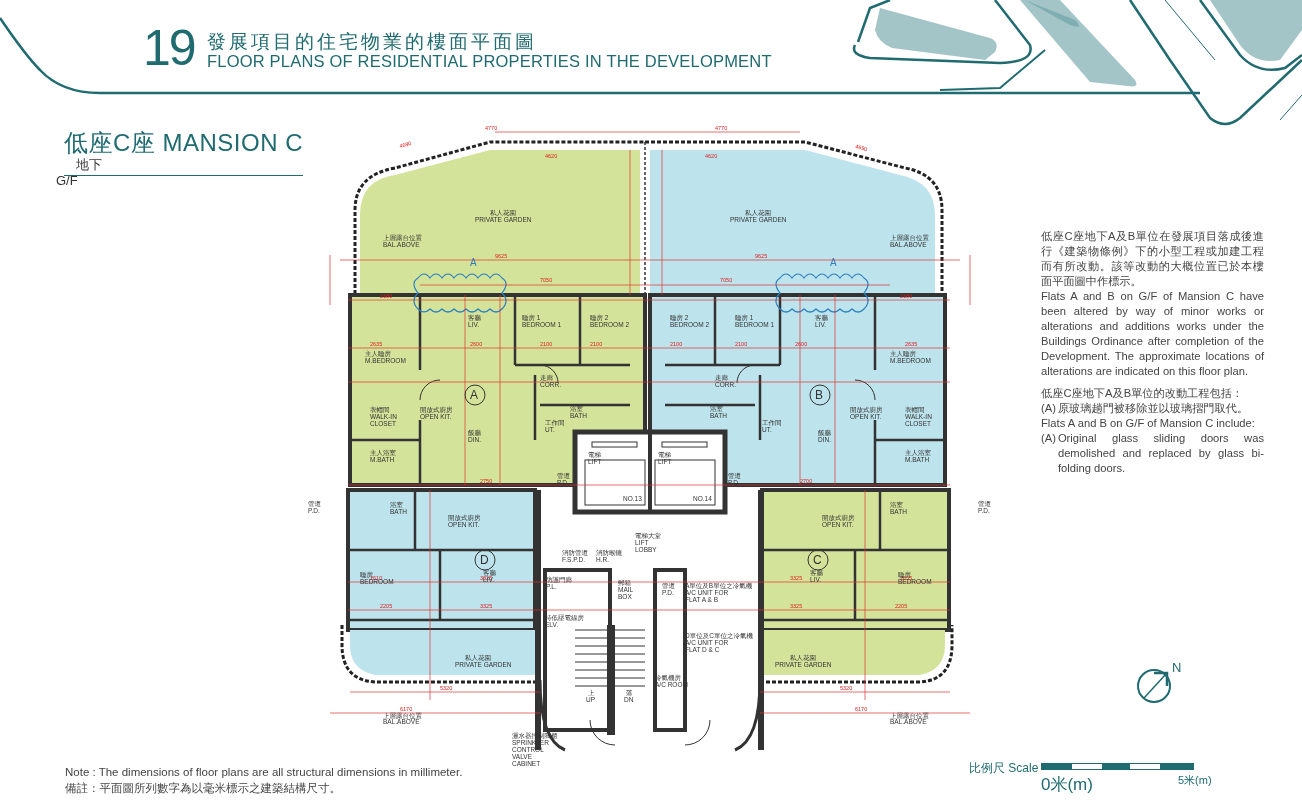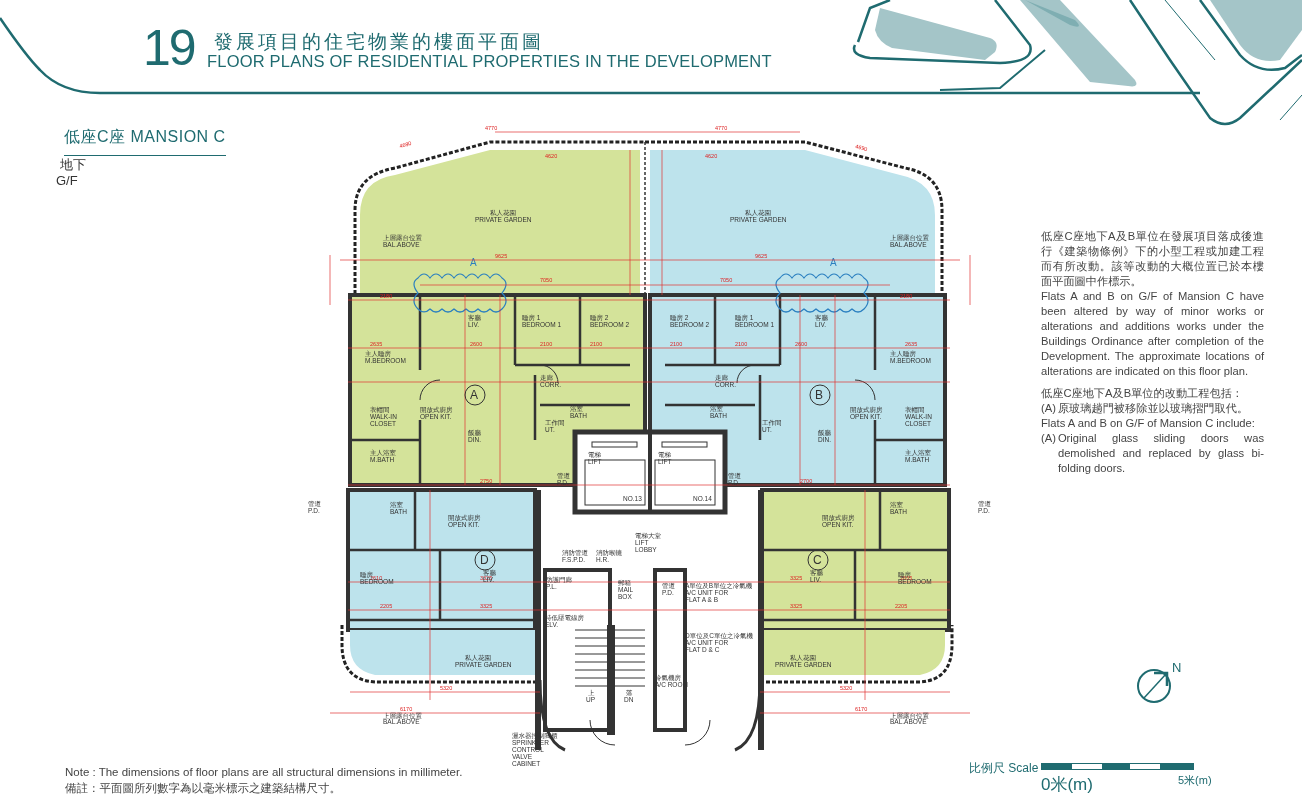--- a/index.html
+++ b/index.html
@@ -2,25 +2,25 @@
 <html><head>
 <meta charset="utf-8">
 <style>
   * { box-sizing: border-box; margin: 0; padding: 0; }
   html, body { width: 1302px; height: 806px; background: #ffffff; overflow: hidden; }
   body { position: relative; font-family: "Liberation Sans", sans-serif; color: #3a3a3a; }
 
   .deco { position: absolute; left: 0; top: 0; width: 1302px; height: 130px; pointer-events: none; }
 
   .section-num { position: absolute; left: 143px; top: 22px; font-size: 50px; line-height: 52px; color: #1f6b70; font-weight: normal; letter-spacing: -2px; }
-  .title-zh { position: absolute; left: 214px; top: 29px; font-size: 19px; color: #1f6b70; letter-spacing: 3px; }
+  .title-zh { position: absolute; left: 207px; top: 29px; font-size: 19px; color: #1f6b70; letter-spacing: 3px; }
   .title-en { position: absolute; left: 207px; top: 52px; font-size: 16.5px; color: #1f6b70; letter-spacing: 0.2px; }
 
-  .mansion { position: absolute; left: 64px; top: 127px; font-size: 16px; color: #1f6b70; letter-spacing: 0.5px; border-bottom: 1.5px solid #1f6b70; padding-bottom: 7px; }
-  .floor-zh { position: absolute; left: 60px; top: 156px; font-size: 13px; color: #333; }
+  .mansion { position: absolute; left: 64px; top: 127px; font-size: 24px; color: #1f6b70; letter-spacing: 0.5px; border-bottom: 1.5px solid #1f6b70; padding-bottom: 16px; }
+  .floor-zh { position: absolute; left: 76px; top: 156px; font-size: 13px; color: #333; }
   .floor-en { position: absolute; left: 56px; top: 173px; font-size: 13px; color: #333; }
 
   .notes { position: absolute; left: 1041px; top: 197px; width: 223px; font-size: 11.2px; line-height: 15px; color: #444; margin-top: 32px; }
   .notes p { text-align: justify; }
   .notes .gap { height: 7px; }
   .notes .item { display: flex; }
   .notes .item .lbl { flex: 0 0 auto; margin-right: 2px; }
   .notes .item .txt { text-align: justify; flex: 1; }
 
   .footnote { position: absolute; left: 65px; top: 764px; font-size: 11.5px; line-height: 16px; color: #444; }

